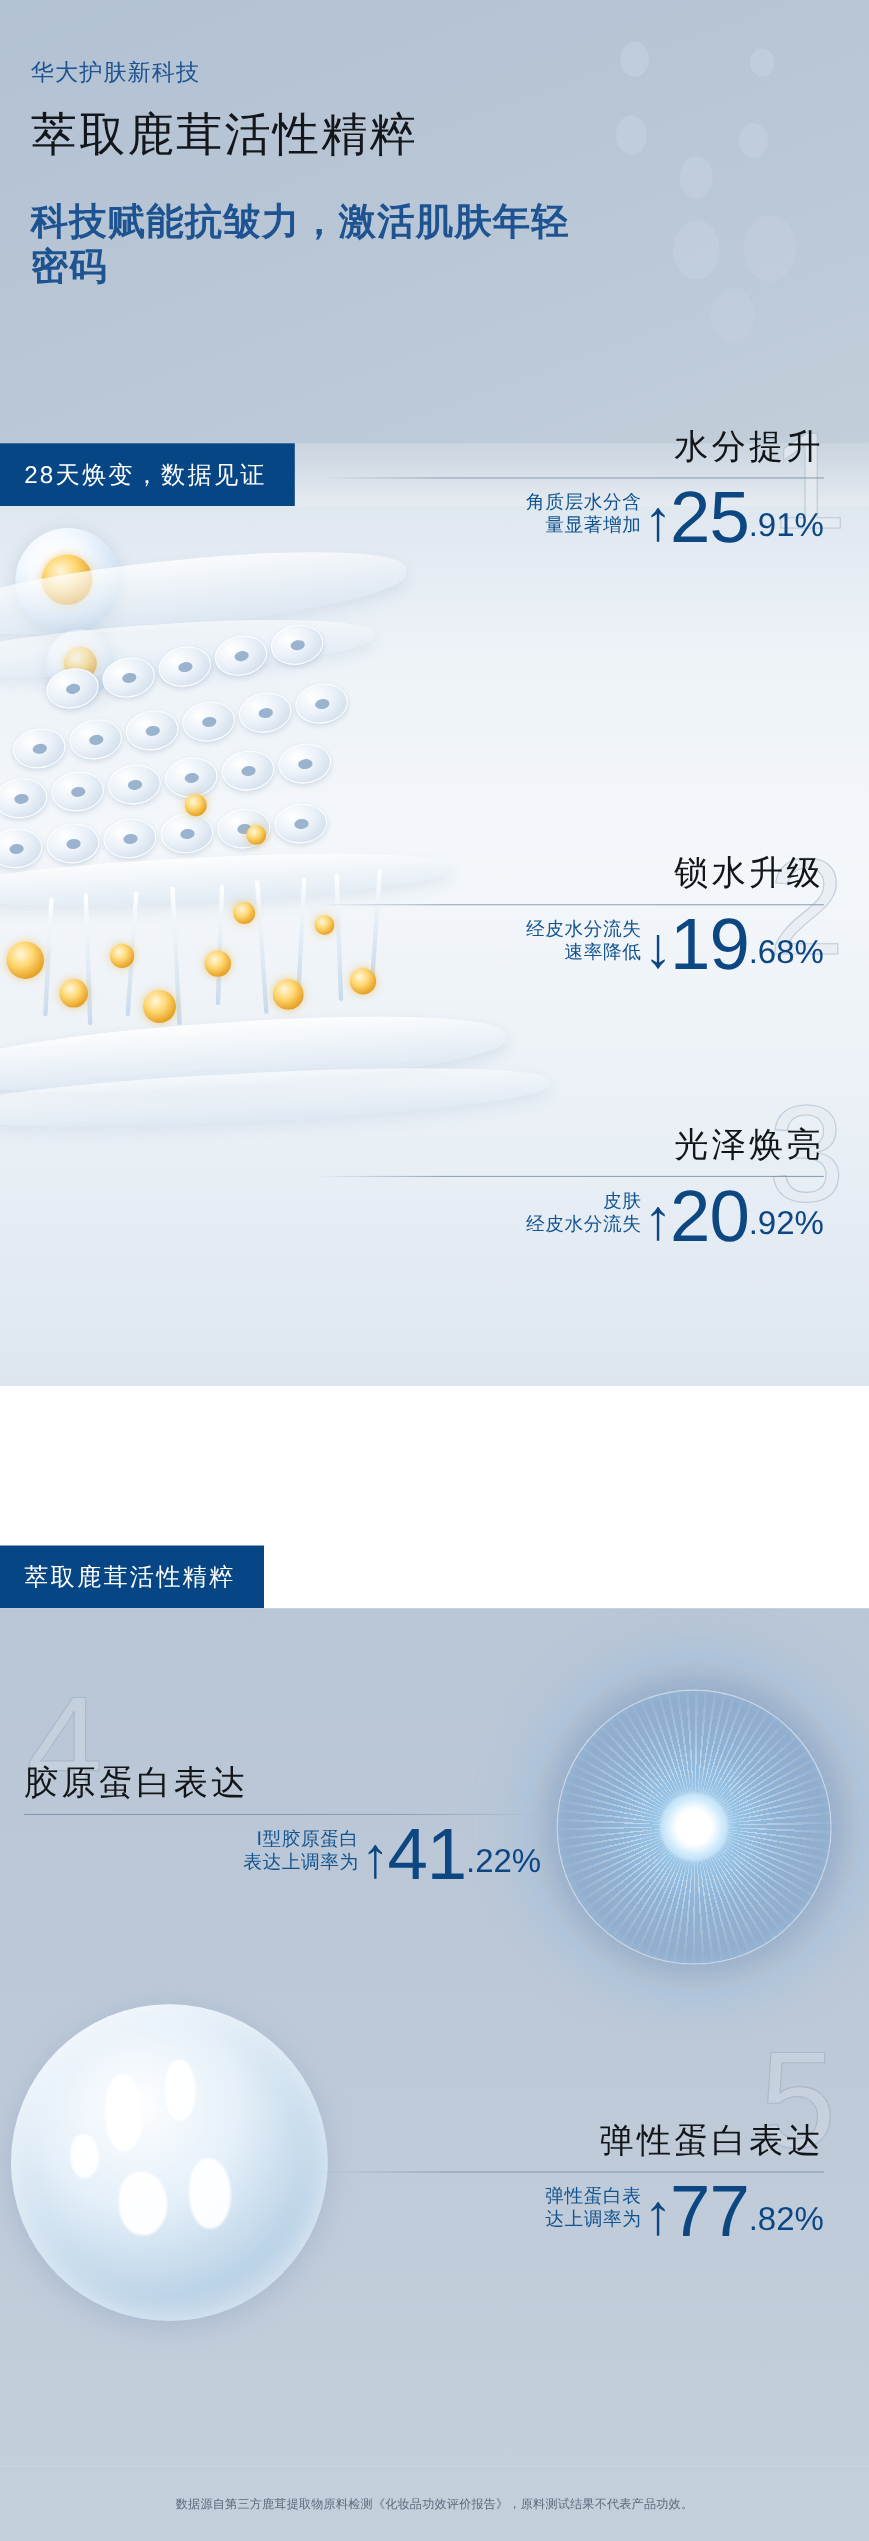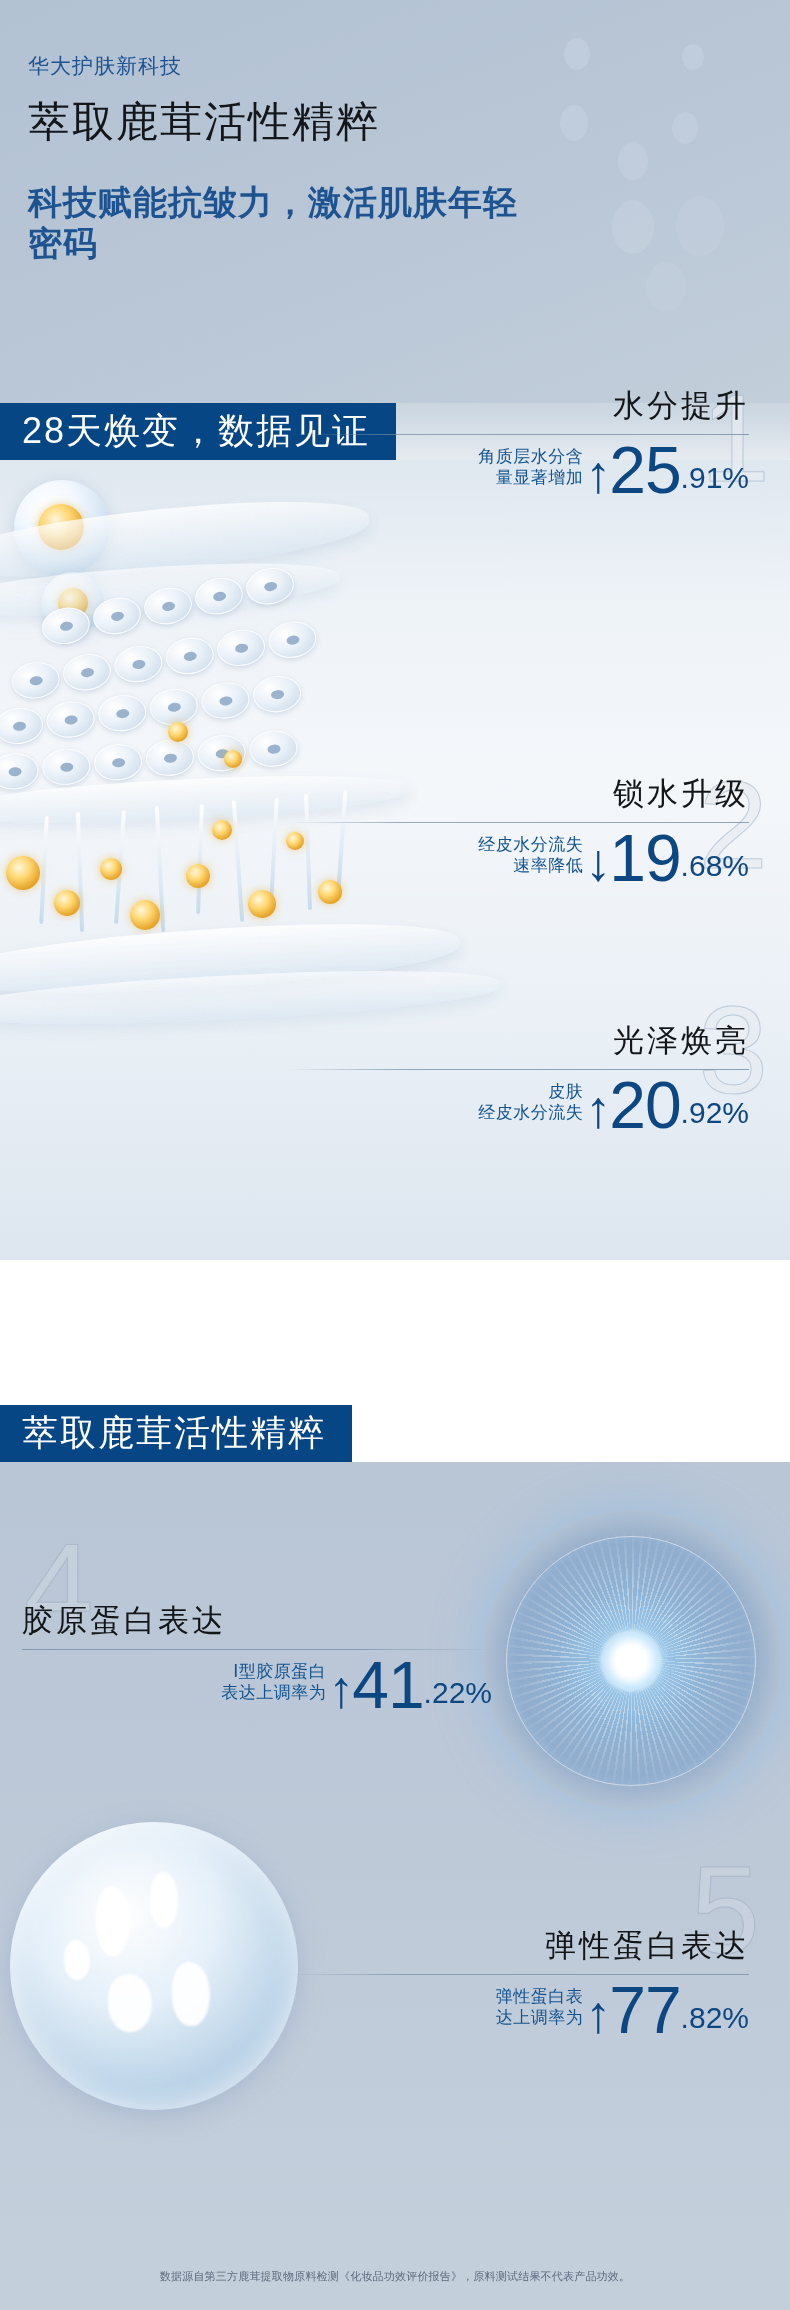--- a/index.html
+++ b/index.html
@@ -42,21 +42,21 @@
 
   
   .banner{
     position:absolute;left:0;height:57px;
     background:#064684;
     display:flex;align-items:center;
     padding:0 26px 0 22px;
     box-sizing:border-box;
   }
   .banner span{
-    color:#ffffff;font-size:36px;letter-spacing:2px;font-weight:400;
+    color:#ffffff;font-size:22px;letter-spacing:2px;font-weight:400;
     white-space:nowrap;
   }
   #banner-1{top:403px;}
   #banner-2{top:1405px;}
 
   
   .skin-section{
     position:absolute;left:0;top:460px;width:790px;height:800px;
     background:linear-gradient(180deg,#dfe7ef 0%,#eef3f8 18%,#f4f7fa 40%,#eaf0f6 70%,#dde6ef 100%);
     overflow:hidden;

